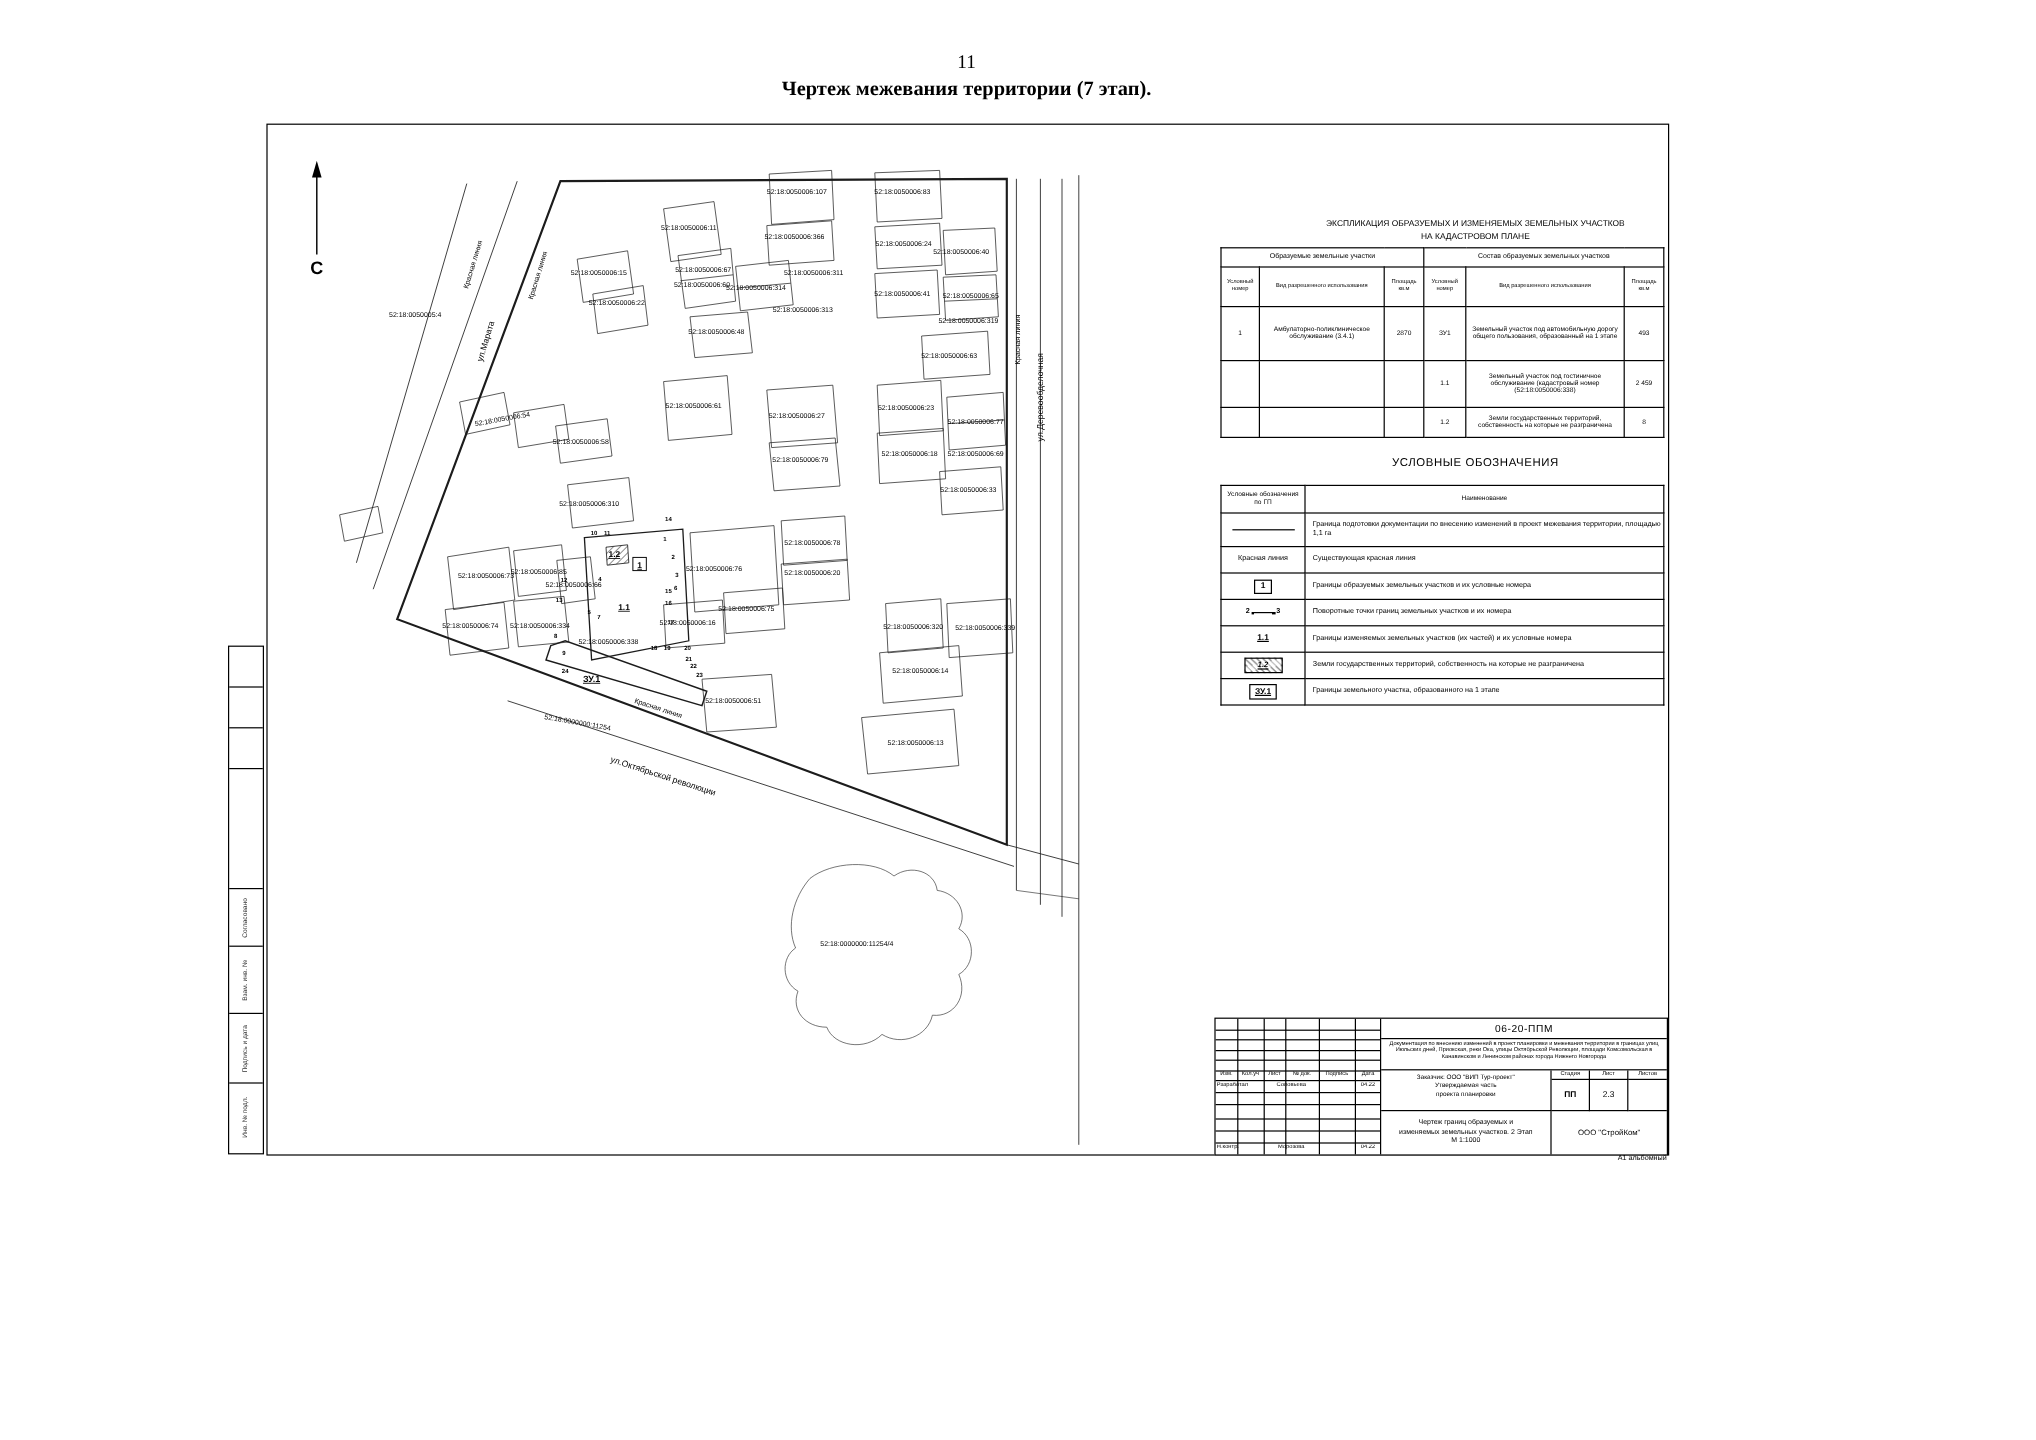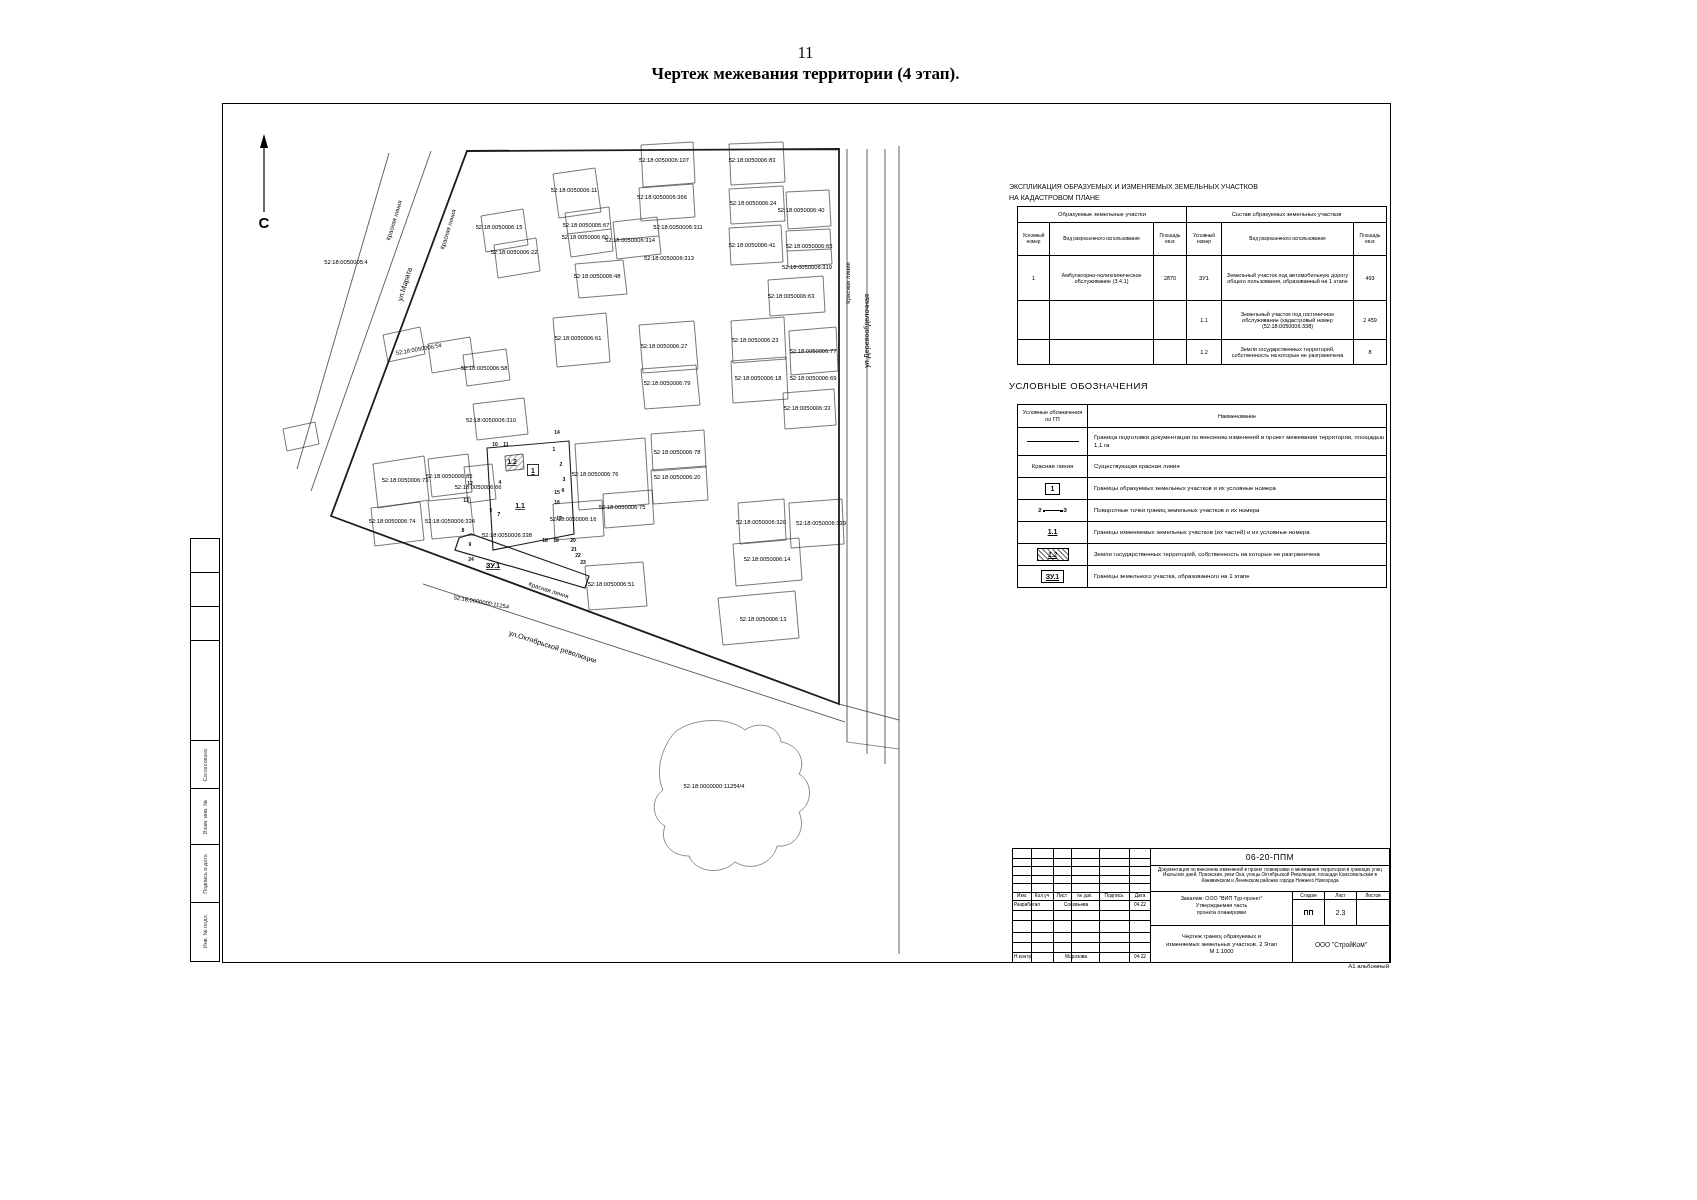--- a/index.html
+++ b/index.html
@@ -32,21 +32,21 @@
   #map .street-sm{font-size:6px}
   #map .pt{font-size:5px;font-weight:bold}
   #map .part{font-size:7px;font-weight:bold;text-decoration:underline}
   #map .zu{font-size:7.5px;font-weight:bold;text-decoration:underline}
   #map .north{font-size:15px;font-weight:bold;text-decoration:none}
   #map .mlbox{fill:none;stroke:#000;stroke-width:.8}
   #map .narrow-line{stroke:#000;stroke-width:1.2}
   #map .nhead{fill:#000;stroke:none}
 
   
-  .rtitle{position:absolute;left:786px;width:369px;}
+  .rtitle{position:absolute;left:822px;width:369px;text-align:center}
   #expl-title{top:78px;font-size:7px;line-height:1.5}
   #legend-title{top:276px;font-size:9.5px;letter-spacing:.5px}
 
   table.dtab{border-collapse:collapse;table-layout:fixed;position:absolute}
   table.dtab td{border:1px solid #000;padding:1px 2px;vertical-align:middle;text-align:center;overflow:hidden}
 
   #expl-table{left:794px;top:102px;width:369px;font-size:5.5px;line-height:1.15}
   #expl-table .grp td{height:13px;font-size:5.8px}
   #expl-table .hdr td{height:30px;font-size:4.8px}
   #expl-table .r0 td{height:42px}
@@ -85,21 +85,21 @@
   #stamp .sv.b{font-weight:bold}
   #stamp .noR{border-right:none}
   #stamp .sdt{position:absolute;left:138px;top:77px;width:142px;height:36px;border-right:1px solid #000;box-sizing:border-box;font-size:5.8px;text-align:center;display:flex;flex-direction:column;justify-content:center;gap:1px;line-height:1.2}
   #stamp .sorg{position:absolute;left:280px;top:77px;width:96px;height:36px;display:flex;align-items:center;justify-content:center;font-size:6.5px;text-align:center}
   #format-note{position:absolute;left:1290px;top:963px;width:99px;text-align:right;font-size:6px}
 </style>
 </head>
 <body>
 
 <div id="page-num">11</div>
-<div id="doc-title">Чертеж межевания территории (4 этап).</div>
+<div id="doc-title">Чертеж межевания территории (7 этап).</div>
 
 <div id="side-strip">
   <div class="cell" style="height:34px"></div>
   <div class="cell" style="height:34px"></div>
   <div class="cell" style="height:34px"></div>
   <div class="cell" style="height:100px"></div>
   <div class="cell" style="height:48px">
       <span class="vlabel">Согласовано</span>
     </div>
   <div class="cell" style="height:56px">

